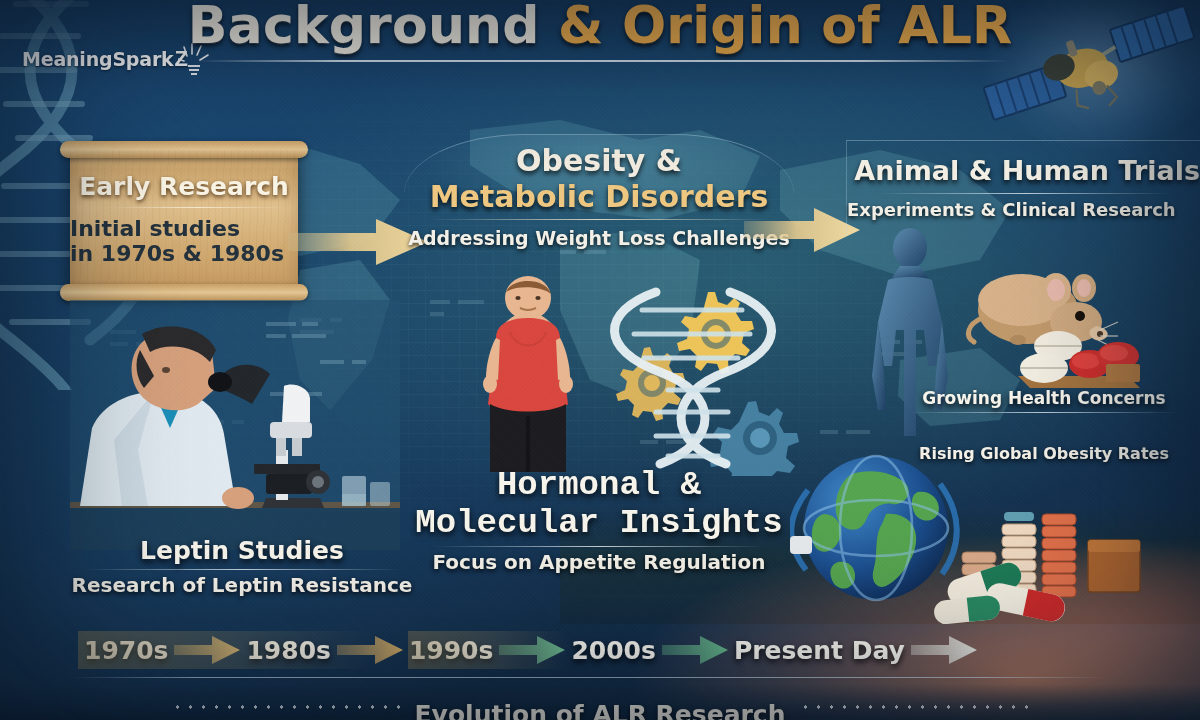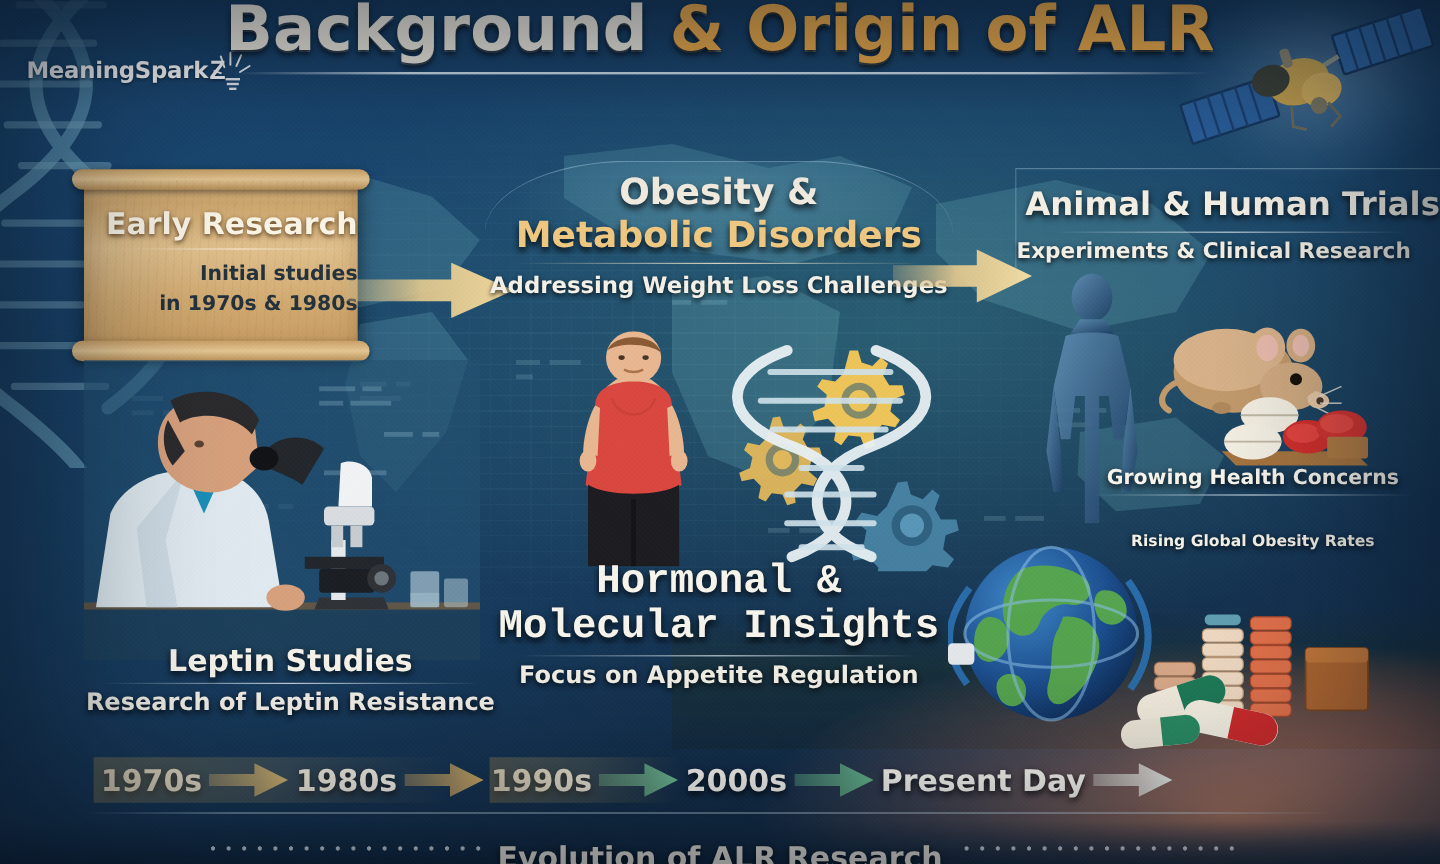--- a/index.html
+++ b/index.html
@@ -122,32 +122,32 @@
     background:linear-gradient(180deg,#c9a066 0%, #e4c693 50%, #b78f57 100%);
     border-radius:9px; box-shadow:0 2px 5px rgba(0,0,0,.45);
   }
   .scroll-body:before { top:-9px; }
   .scroll-body:after  { bottom:-9px; }
   .scroll-grain {
     position:absolute; inset:0; opacity:.35; border-radius:3px;
     background:repeating-linear-gradient(92deg, rgba(120,78,34,.16) 0 1px, transparent 1px 7px);
   }
   .scroll-title {
-    position:absolute; left:0; top:22px; width:100%; text-align:right;
+    position:absolute; left:0; top:22px; width:100%; text-align:center;
     font-size:25px; font-weight:bold; color:#fbf5e6;
     text-shadow:0 2px 4px rgba(60,34,10,.85);
     font-family:"DejaVu Sans","Liberation Sans",sans-serif;
   }
   .scroll-rule {
     position:absolute; left:38px; top:57px; width:176px; height:1px;
     background:linear-gradient(90deg, rgba(120,85,40,0), rgba(250,240,220,.85), rgba(120,85,40,0));
   }
   .scroll-sub {
-    position:absolute; left:0; top:66px; width:100%; text-align:right;
-    font-size:17px; font-weight:bold; color:#23323d; line-height:25px;
+    position:absolute; left:0; top:66px; width:100%; text-align:left;
+    font-size:22px; font-weight:bold; color:#23323d; line-height:25px;
     font-family:"DejaVu Sans","Liberation Sans",sans-serif;
   }
 
   .card-center {
     position:absolute; left:404px; top:134px; width:390px; height:136px;
     background:
       radial-gradient(ellipse 250px 90px at 50% 18%, rgba(110,170,190,.34) 0%, rgba(30,70,104,0) 72%);
     border-top:1px solid rgba(180,215,232,.42);
     border-radius:120px 120px 0 0 / 60px 60px 0 0;
   }
@@ -217,21 +217,21 @@
   #block-hormonal .tb-sub   { font-size:20px; }
 
   #block-genetic { left:64px; top:536px; width:356px; }
   #block-genetic .tb-title { font-size:25px; }
   #block-genetic .tb-rule  { width:316px; }
   #block-genetic .tb-sub   { font-size:20px; }
 
   #block-growing { left:888px; top:388px; width:312px; }
   #block-growing .tb-title { font-size:17px; }
   #block-growing .tb-rule  { width:268px; }
-  #block-growing .tb-sub   { font-size:13px;margin-top:31px; }
+  #block-growing .tb-sub   { font-size:16px;margin-top:31px; }
 
   
   .flow-arrow { position:absolute; }
   #arrow-1 { left:288px; top:216px; width:140px; height:52px; }
   #arrow-2 { left:744px; top:206px; width:116px; height:48px; }
 
   
   .scientist { position:absolute; left:70px; top:300px; width:330px; height:250px; }
   .obese-person { position:absolute; left:462px; top:276px; width:132px; height:196px; }
   .gears-dna { position:absolute; left:600px; top:286px; width:220px; height:190px; }

